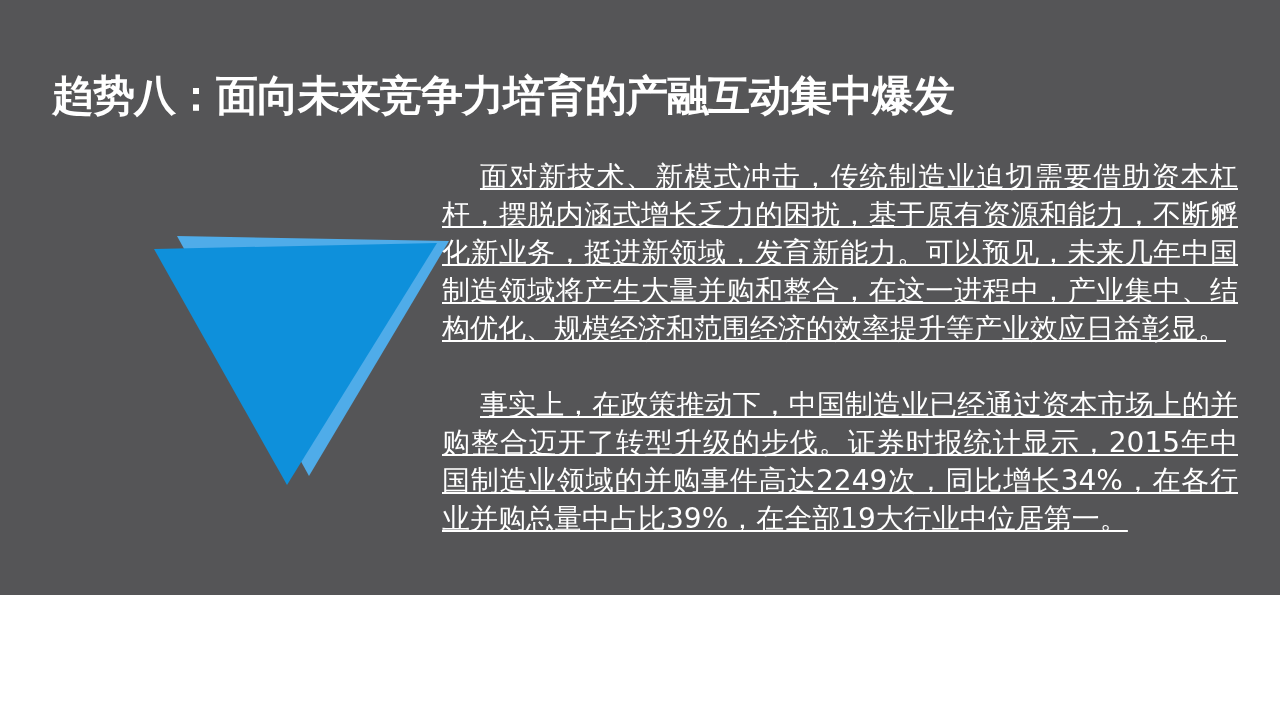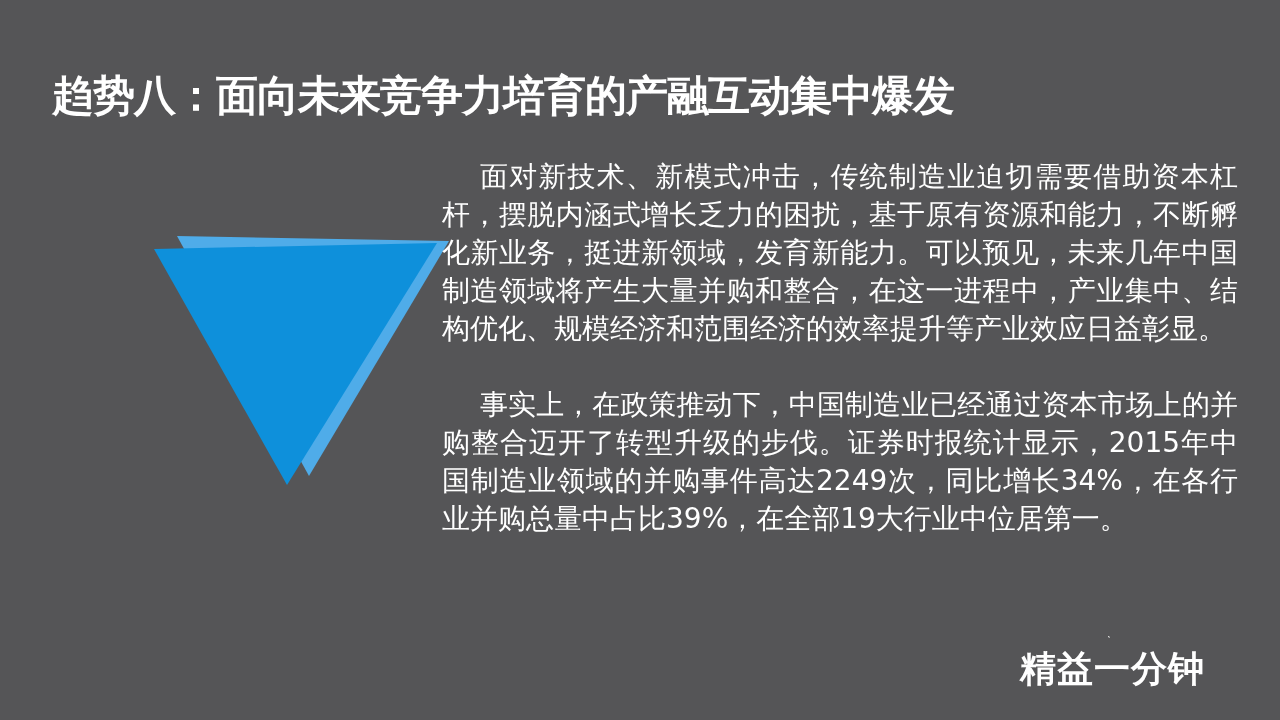--- a/index.html
+++ b/index.html
@@ -8,40 +8,40 @@
     --body_text_color:#FFFFFF;
     --triangle_front:#0E90DB;
     --triangle_back:#4FACE9;
     --brand_text_color:#FFFFFF;
     --wechat_eye_color:#4B4B4E;
   }
   *{margin:0;padding:0;box-sizing:border-box;}
   html,body{width:1280px;height:720px;}
   body{font-family:"DejaVu Sans","Liberation Sans",sans-serif;}
   .slide{
-    position:relative;width:1280px;height:720px;
+    position:relative;width:1280px;height:595px;
     background:var(--background);overflow:hidden;
   }
   .slide-title{
     position:absolute;left:52px;top:70px;width:1180px;
     font-size:42px;line-height:1.25;font-weight:700;letter-spacing:-1px;
     color:var(--title_color);white-space:nowrap;
   }
   .graphic-svg{
     position:absolute;left:0;top:0;width:1280px;height:720px;
     pointer-events:none;
   }
   .tri-back{fill:var(--triangle_back);}
   .tri-front{fill:var(--triangle_front);}
   .body-text{
     position:absolute;left:442px;top:158px;width:800px;
     font-size:28px;line-height:38px;color:var(--body_text_color);
     text-align:justify;
   }
-  .body-text p{margin:0 4px 38px 0;text-indent:38px;}
+  .body-text p{margin:0 4px 38px 0;text-indent:38px;text-decoration:underline;}
   .body-text p:last-child{margin-bottom:0;}
   .brand-footer{
     position:absolute;left:1012px;top:636px;height:64px;
     display:flex;align-items:center;flex-direction:column;
   }
   .wechat-logo{width:66px;height:62px;display:block;}
   .bubble{fill:#FFFFFF;}
   .bubble-outlined{fill:#FFFFFF;stroke:var(--background);stroke-width:3;}
   .eye{fill:var(--wechat_eye_color);}
   .brand-name{

